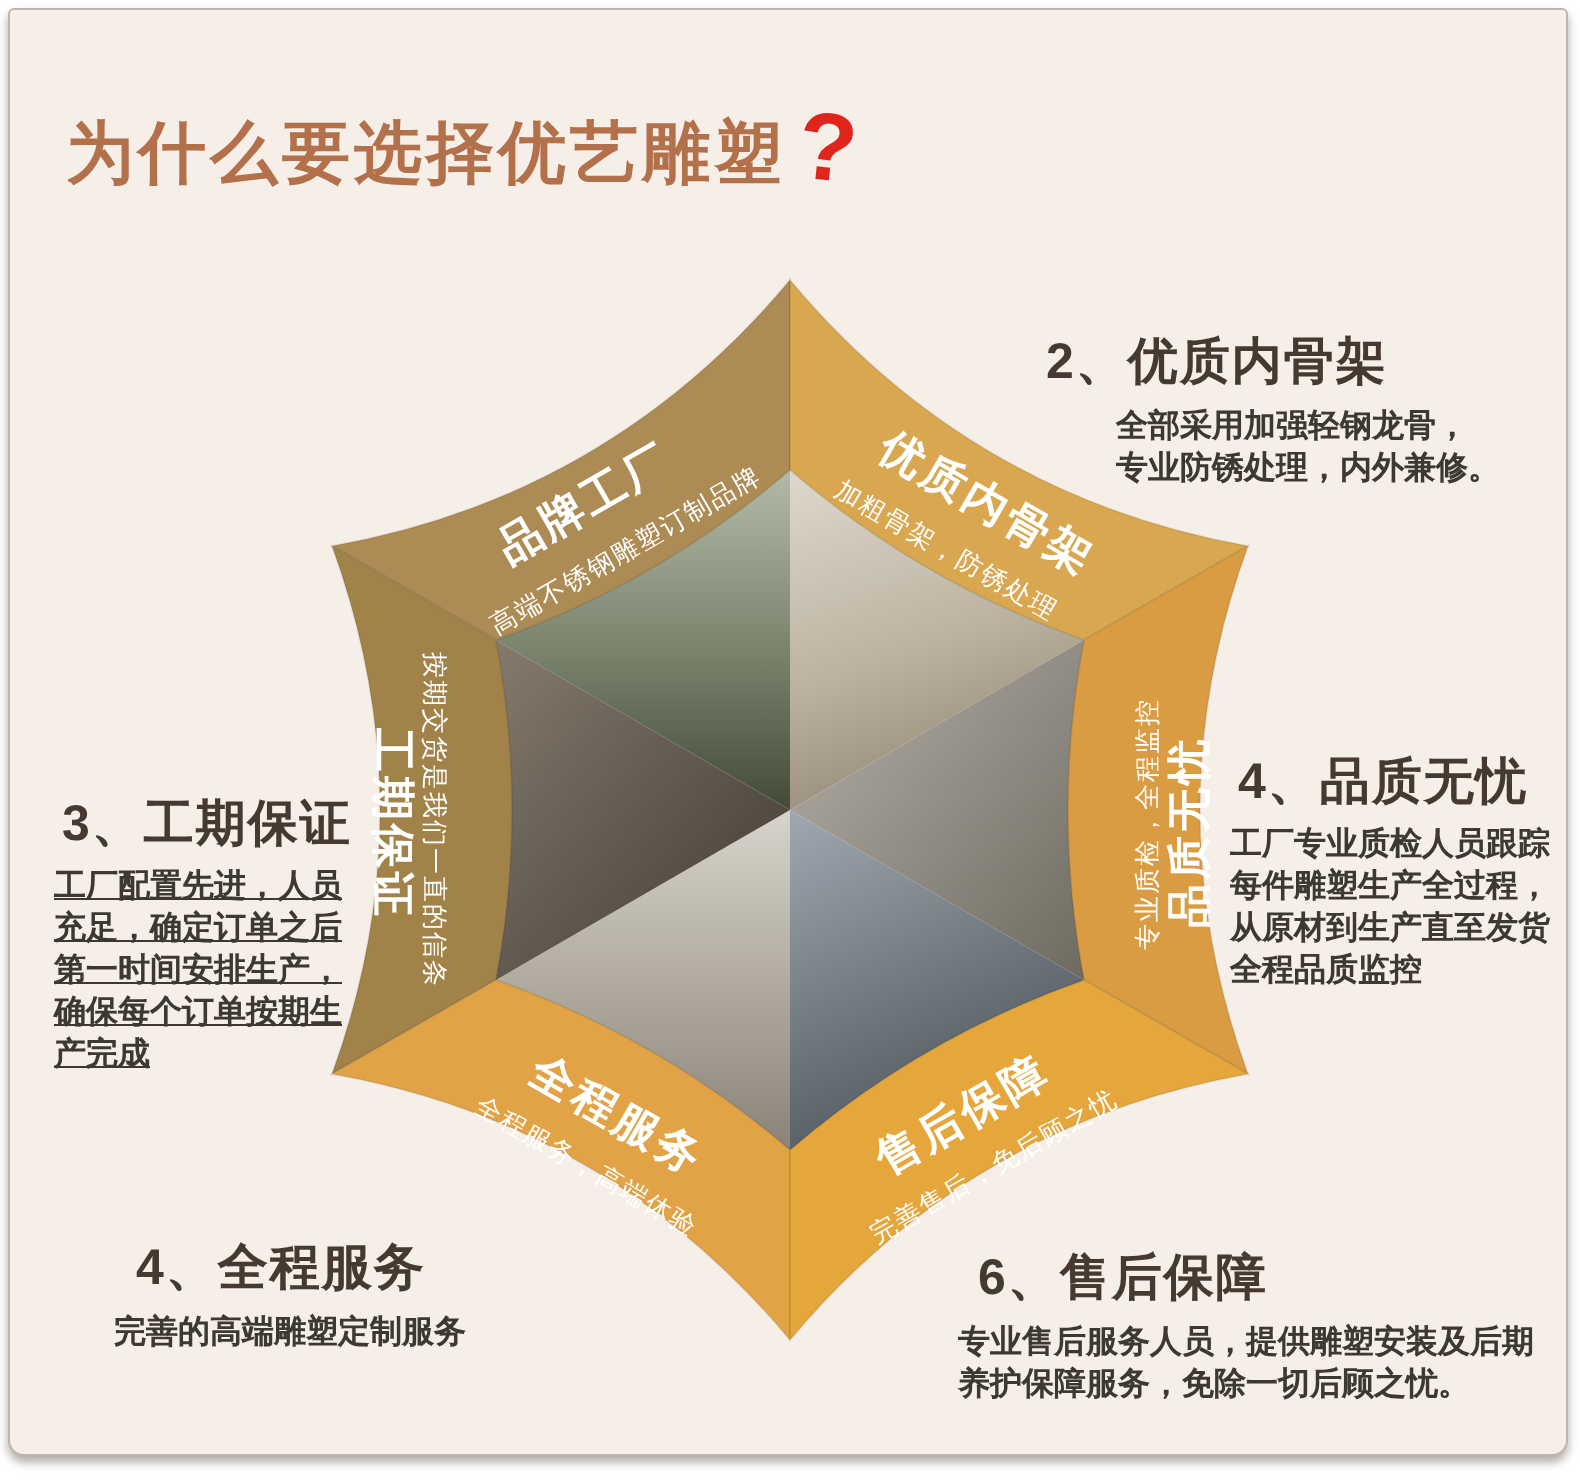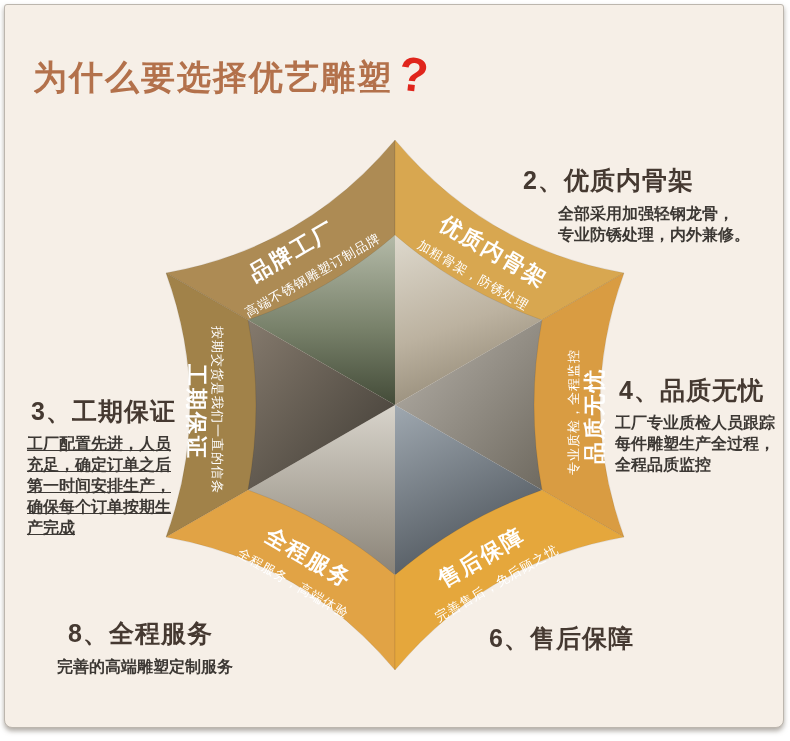--- a/index.html
+++ b/index.html
@@ -46,33 +46,38 @@
         <div>确保每个订单按期生</div>
         <div>产完成</div>
       </div>
     </div>
 
     <div class="feature" style="left:610px;top:369px;">
       <div class="fh" style="margin-left:4px;">4、品质无忧</div>
       <div class="fbody" style="margin-top:5px;">
         <div>工厂专业质检人员跟踪</div>
         <div>每件雕塑生产全过程，</div>
+        <div>从原材到生产直至发货</div>
         <div>全程品质监控</div>
       </div>
     </div>
 
     <div class="feature" style="left:52px;top:612px;">
-      <div class="fh" style="margin-left:11px;">8、全程服务</div>
+      <div class="fh" style="margin-left:11px;">4、全程服务</div>
       <div class="fbody" style="margin-top:6px;">
         <div>完善的高端雕塑定制服务</div>
       </div>
     </div>
 
     <div class="feature" style="left:474px;top:617px;">
       <div class="fh" style="margin-left:10px;">6、售后保障</div>
+      <div class="fbody" style="margin-top:6px;">
+        <div>专业售后服务人员，提供雕塑安装及后期</div>
+        <div>养护保障服务，免除一切后顾之忧。</div>
+      </div>
     </div>
   </div>
 
   <svg class="badge-svg" viewBox="0 0 790 741">
     <defs>
       <linearGradient id="g-photo-tl" x1="0" y1="0" x2="0" y2="1">
         <stop offset="0" stop-color="#b4baa8"></stop>
           <stop offset="0.55" stop-color="#78816a"></stop>
           <stop offset="1" stop-color="#434b38"></stop>
       </linearGradient>

